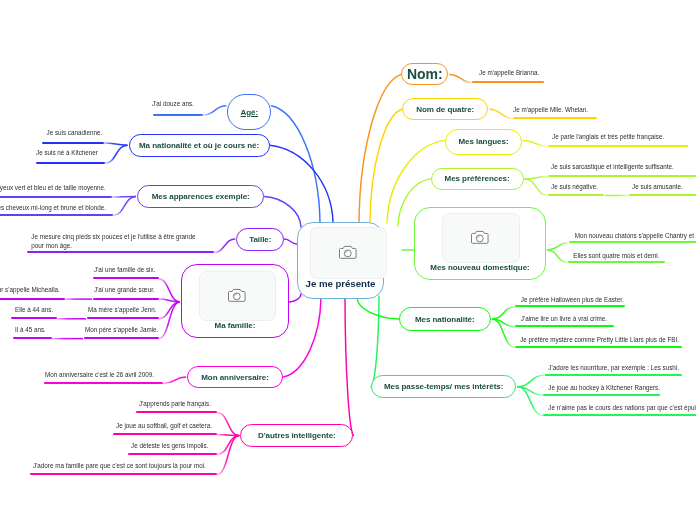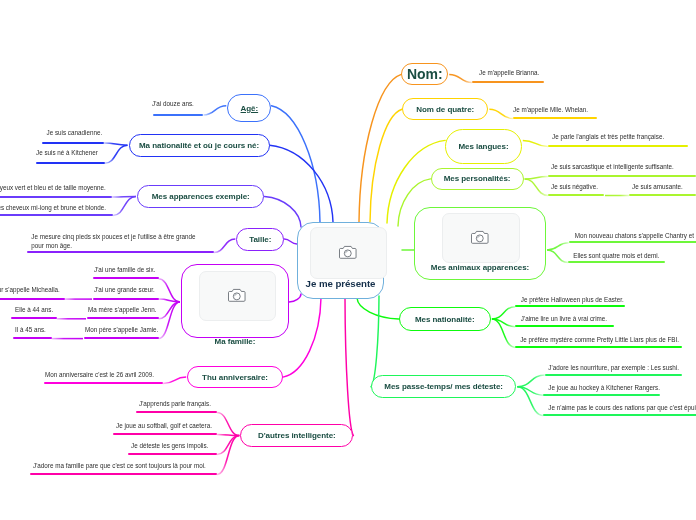--- a/index.html
+++ b/index.html
@@ -256,47 +256,47 @@
   <div class="node" style="left:401.3px;top:63.4px;width:46.9px;height:22.0px;border-color:#f7941e;font-size:14px;">Nom:</div>
   <div class="leaf">
     <div class="bar" style="left:472px;top:81px;width:72px;background:#f7941e;"></div>
     <div class="txt" style="left:479px;top:69px;">Je m'appelle Brianna.</div>
   </div>
   <div class="node" style="left:402px;top:98.2px;width:86.4px;height:22.0px;border-color:#ffd400;font-size:8px;">Nom de quatre:</div>
   <div class="leaf">
     <div class="bar" style="left:513px;top:117px;width:84px;background:#ffd400;"></div>
     <div class="txt" style="left:513px;top:106px;">Je m'appelle Mlle. Whelan.</div>
   </div>
-  <div class="node" style="left:445.2px;top:128.8px;width:76.6px;height:35px;border-color:#e5f000;font-size:8px;">Mes langues:</div>
+  <div class="node" style="left:445.2px;top:128.8px;width:76.6px;height:26px;border-color:#e5f000;font-size:8px;">Mes langues:</div>
   <div class="leaf">
     <div class="bar" style="left:548px;top:145px;width:140px;background:#e5f000;"></div>
     <div class="txt" style="left:552px;top:133px;">Je parle l'anglais et très petite française.</div>
   </div>
-  <div class="node" style="left:430.5px;top:168.2px;width:93.1px;height:21.5px;border-color:#aaf52e;font-size:8px;">Mes personalités:</div>
+  <div class="node" style="left:430.5px;top:168.2px;width:93.1px;height:21.5px;border-color:#aaf52e;font-size:8px;">Mes préférences:</div>
   <div class="leaf">
     <div class="bar" style="left:548px;top:175px;width:148px;background:#aaf52e;"></div>
     <div class="txt" style="left:551px;top:163px;">Je suis sarcastique et intelligente suffisante.</div>
   </div>
   <div class="leaf">
     <div class="bar" style="left:548px;top:194px;width:56px;background:#aaf52e;"></div>
     <div class="txt" style="left:551px;top:183px;">Je suis négative.</div>
   </div>
   <div class="leaf">
     <div class="bar" style="left:629px;top:194px;width:67px;background:#aaf52e;"></div>
     <div class="txt" style="left:632px;top:183px;">Je suis amusante.</div>
   </div>
   <div class="node imgnode" style="left:414px;top:207px;width:132px;height:73px;border-color:#6df73a;">
     <div class="ph" style="left:27px;top:5px;width:76px;height:48px;">
       <span class="icoWrap"><svg class="cam" viewBox="0 0 20 15.6" width="19.5" height="15.2">
               <path d="M1.55 3.55h2.7l1.35-2.1h6.8l1.35 2.1h2.7c.58 0 1.05.47 1.05 1.05v8.0c0 .58-.47 1.05-1.05 1.05H1.55A1.05 1.05 0 0 1 .5 12.6V4.6c0-.58.47-1.05 1.05-1.05z" fill="#fff" stroke="#5d636b" stroke-width="0.85" stroke-linejoin="round"></path>
               <circle cx="9" cy="8.6" r="3.55" fill="#fff" stroke="#5d636b" stroke-width="0.85"></circle>
               <path d="M6.75 8.1a2.9 2.9 0 0 1 2.3-2.15" fill="none" stroke="#8d939b" stroke-width="0.72" stroke-linecap="round"></path>
             </svg></span>
     </div>
-    <div class="cap" style="top:55px;font-size:8px;">Mes animaux apparences:</div>
+    <div class="cap" style="top:55px;font-size:8px;">Mes nouveau domestique:</div>
   </div>
   <div class="leaf">
     <div class="bar" style="left:568.7px;top:241.3px;width:128px;background:#6df73a;"></div>
     <div class="txt" style="left:574.8px;top:231.5px;">Mon nouveau chatons s'appelle Chantry et Frankie.</div>
   </div>
   <div class="leaf">
     <div class="bar" style="left:568px;top:261px;width:96.7px;background:#6df73a;"></div>
     <div class="txt" style="left:573.2px;top:251.5px;">Elles sont quatre mois et demi.</div>
   </div>
   <div class="node" style="left:398.6px;top:307.4px;width:92.3px;height:23.3px;border-color:#0dfb0d;font-size:8px;">Mes nationalité:</div>
@@ -305,34 +305,34 @@
     <div class="txt" style="left:520.8px;top:295.5px;">Je préfère Halloween plus de Easter.</div>
   </div>
   <div class="leaf">
     <div class="bar" style="left:515.2px;top:325.2px;width:98.5px;background:#0dfb0d;"></div>
     <div class="txt" style="left:520.8px;top:315.4px;">J'aime lire un livre à vrai crime.</div>
   </div>
   <div class="leaf">
     <div class="bar" style="left:515.2px;top:345.9px;width:167.2px;background:#0dfb0d;"></div>
     <div class="txt" style="left:520.2px;top:336px;">Je préfère mystère comme Pretty Little Liars plus de FBI.</div>
   </div>
-  <div class="node" style="left:371px;top:375.3px;width:145.3px;height:23.0px;border-color:#1ef65a;font-size:8px;">Mes passe-temps/ mes déteste:</div>
+  <div class="node" style="left:371px;top:375.3px;width:145.3px;height:23.0px;border-color:#1ef65a;font-size:8px;">Mes passe-temps/ mes intérêts:</div>
   <div class="leaf">
     <div class="bar" style="left:544.8px;top:373.5px;width:137px;background:#1ef65a;"></div>
     <div class="txt" style="left:548.3px;top:363.5px;">J'adore les nourriture, par exemple : Les sushi.</div>
   </div>
   <div class="leaf">
     <div class="bar" style="left:543.3px;top:393.7px;width:116.5px;background:#1ef65a;"></div>
     <div class="txt" style="left:548.3px;top:383.8px;">Je joue au hockey à Kitchener Rangers.</div>
   </div>
   <div class="leaf">
     <div class="bar" style="left:543.3px;top:413.9px;width:155px;background:#1ef65a;"></div>
     <div class="txt" style="left:548.3px;top:404px;">Je n'aime pas le cours des nations par que c'est épuisant.</div>
   </div>
-  <div class="node" style="left:227.3px;top:94.1px;width:44.1px;height:28px;border-color:#3b71fb;font-size:8px;text-decoration:underline;">Agê:</div>
+  <div class="node" style="left:227.3px;top:94.1px;width:44.1px;height:36px;border-color:#3b71fb;font-size:8px;text-decoration:underline;">Agê:</div>
   <div class="leaf">
     <div class="bar" style="left:153.4px;top:113.5px;width:50px;background:#3b71fb;"></div>
     <div class="txt" style="left:152px;top:100px;">J'ai douze ans.</div>
   </div>
   <div class="node" style="left:128.5px;top:133.5px;width:141.1px;height:23.3px;border-color:#2233f5;font-size:8px;">Ma nationalité et où je cours né:</div>
   <div class="leaf">
     <div class="bar" style="left:41.8px;top:141.5px;width:62px;background:#2233f5;"></div>
     <div class="txt" style="left:46.5px;top:129px;">Je suis canadienne.</div>
   </div>
   <div class="leaf">
@@ -354,21 +354,21 @@
     <div class="txt wrap" style="left:31.3px;top:231.5px;width:166px;white-space:normal;">Je mesure cinq pieds six pouces et je l'utilise à être grande pour mon âge.</div>
   </div>
   <div class="node imgnode" style="left:181px;top:264px;width:108px;height:74px;border-color:#c400f5;">
     <div class="ph" style="left:17px;top:6px;width:75px;height:48px;">
       <span class="icoWrap"><svg class="cam" viewBox="0 0 20 15.6" width="19.5" height="15.2">
               <path d="M1.55 3.55h2.7l1.35-2.1h6.8l1.35 2.1h2.7c.58 0 1.05.47 1.05 1.05v8.0c0 .58-.47 1.05-1.05 1.05H1.55A1.05 1.05 0 0 1 .5 12.6V4.6c0-.58.47-1.05 1.05-1.05z" fill="#fff" stroke="#5d636b" stroke-width="0.85" stroke-linejoin="round"></path>
               <circle cx="9" cy="8.6" r="3.55" fill="#fff" stroke="#5d636b" stroke-width="0.85"></circle>
               <path d="M6.75 8.1a2.9 2.9 0 0 1 2.3-2.15" fill="none" stroke="#8d939b" stroke-width="0.72" stroke-linecap="round"></path>
             </svg></span>
     </div>
-    <div class="cap" style="top:72px;font-size:8px;">Ma famille:</div>
+    <div class="cap" style="top:56px;font-size:8px;">Ma famille:</div>
   </div>
   <div class="leaf">
     <div class="bar" style="left:93px;top:277.3px;width:65.5px;background:#c400f5;"></div>
     <div class="txt" style="left:94px;top:266px;">J'ai une famille de six.</div>
   </div>
   <div class="leaf">
     <div class="bar" style="left:93px;top:297.6px;width:65.5px;background:#c400f5;"></div>
     <div class="txt" style="left:94px;top:286px;">J'ai une grande sœur.</div>
   </div>
   <div class="leaf">
@@ -384,21 +384,21 @@
     <div class="txt" style="left:15px;top:306px;">Elle à 44 ans.</div>
   </div>
   <div class="leaf">
     <div class="bar" style="left:84px;top:337.1px;width:74.5px;background:#c400f5;"></div>
     <div class="txt" style="left:85px;top:326px;">Mon père s'appelle Jamie.</div>
   </div>
   <div class="leaf">
     <div class="bar" style="left:12.6px;top:337.1px;width:39.1px;background:#c400f5;"></div>
     <div class="txt" style="left:15px;top:326px;">Il à 45 ans.</div>
   </div>
-  <div class="node" style="left:187.2px;top:365.7px;width:95.7px;height:22.7px;border-color:#ff00dd;font-size:8px;">Thu anniversaire:</div>
+  <div class="node" style="left:187.2px;top:365.7px;width:95.7px;height:22.7px;border-color:#ff00dd;font-size:8px;">Mon anniversaire:</div>
   <div class="leaf">
     <div class="bar" style="left:44px;top:382px;width:119px;background:#ff00dd;"></div>
     <div class="txt" style="left:45px;top:371px;">Mon anniversaire c'est le 26 avril 2009.</div>
   </div>
   <div class="node" style="left:240.3px;top:424.1px;width:113.1px;height:23.0px;border-color:#ff00a8;font-size:8px;">D'autres intelligente:</div>
   <div class="leaf">
     <div class="bar" style="left:136px;top:411px;width:81px;background:#ff00a8;"></div>
     <div class="txt" style="left:139px;top:400px;">J'apprends parle français.</div>
   </div>
   <div class="leaf">

